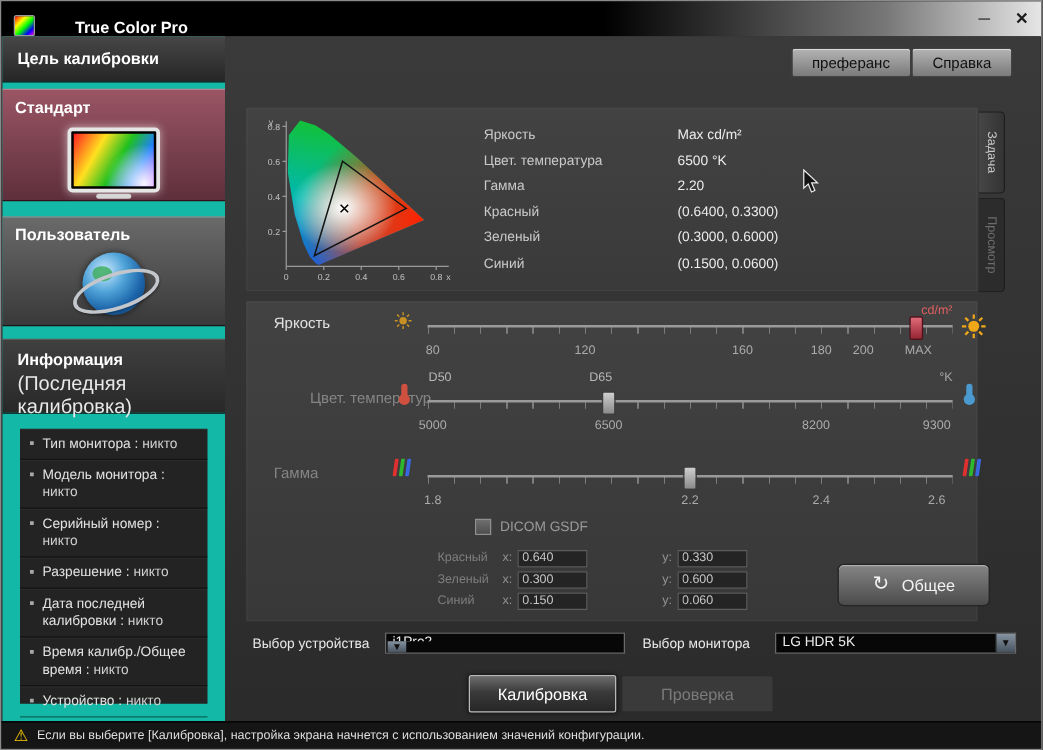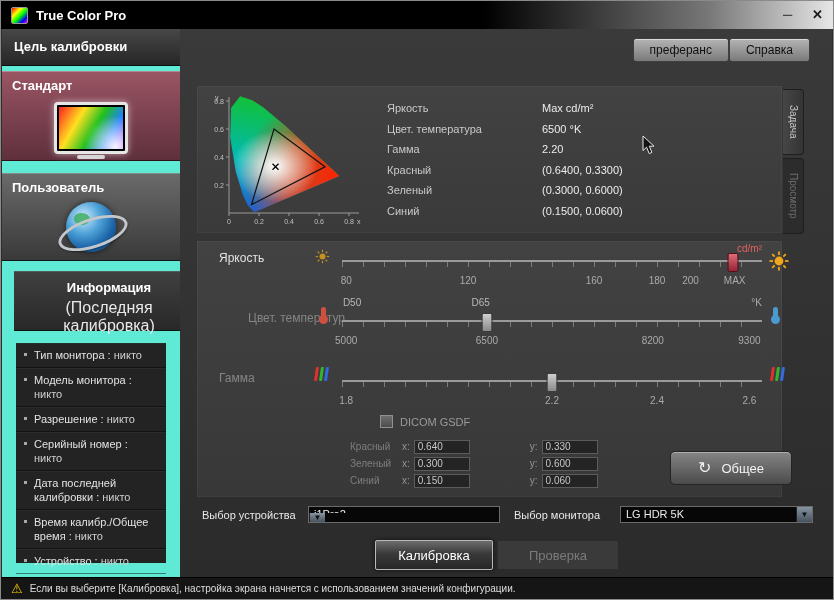--- a/index.html
+++ b/index.html
@@ -1,28 +1,28 @@
 <!DOCTYPE html>
 <html><head>
 <meta charset="utf-8">
 <style>
   html,body{margin:0;padding:0;background:#6a6a6a;}
   .window{position:relative;width:834px;height:600px;background:#2e2e2e;border:1px solid #8a8a8a;
     box-sizing:border-box;overflow:hidden;font-family:"Liberation Sans",sans-serif;-webkit-font-smoothing:antialiased;}
   
   .titlebar{position:absolute;left:0;top:0;right:0;height:28px;
     background:linear-gradient(to right,#000 0%,#000 58%,#777 85%,#e6e6e6 100%);
-    display:flex;align-items:center;padding:0 10px;box-sizing:border-box;}
+    display:flex;align-items:flex-end;padding:0 10px;box-sizing:border-box;gap:24px;}
   .app-icon{width:15px;height:15px;border:1px solid #999;border-radius:2px;margin-right:8px;
     background:linear-gradient(135deg,#f00 0%,#ff0 30%,#0f0 55%,#00f 80%,#f0f 100%);}
   .title-text{color:#fff;font-size:13px;font-weight:bold;}
   .win-controls{margin-left:auto;display:flex;gap:20px;color:#1a1a1a;font-size:13px;font-weight:bold;}
   .win-controls span{cursor:default;line-height:28px;}
   
-  .sidebar{position:absolute;left:1px;top:28px;width:178px;bottom:22px;background:#5eead4;}
+  .sidebar{position:absolute;left:1px;top:28px;width:178px;bottom:22px;background:#14b8a6;}
   .goal-header{height:36px;background:linear-gradient(#474747,#262626);border-bottom:1px solid #0c0c0c;
     color:#fff;font-size:13px;font-weight:bold;line-height:36px;padding-left:12px;}
   .panel-standard{position:absolute;left:0;top:42px;width:178px;height:88px;
     background:linear-gradient(#9a5564,#5e2f3c);border-top:1px solid #b58490;border-bottom:1px solid #301018;}
   .panel-user{position:absolute;left:0;top:144px;width:178px;height:86px;
     background:linear-gradient(#6a6a6a,#393939);border-top:1px solid #8a8a8a;border-bottom:1px solid #161616;}
   .panel-label{color:#fff;font-size:13px;font-weight:bold;padding:6px 0 0 10px;}
   .monitor-icon{position:absolute;left:50%;top:30px;transform:translateX(-50%);width:64px;height:42px;
     border:3px solid #e6e6e6;border-radius:4px;background:#000;box-shadow:0 0 7px rgba(255,255,255,.55);padding:2px;}
   .monitor-screen{width:100%;height:100%;
@@ -30,22 +30,22 @@
     linear-gradient(120deg,#ff2020 0%,#ffe020 30%,#20c020 55%,#2080ff 78%,#b020ff 100%);}
   .monitor-icon:after{content:'';position:absolute;left:50%;bottom:-8px;transform:translateX(-50%);
     width:28px;height:4px;background:#d6d6d6;border-radius:2px;}
   .globe-icon{position:absolute;left:50%;top:28px;transform:translateX(-50%);width:50px;height:50px;border-radius:50%;
     background:radial-gradient(circle at 35% 30%,#cdeaff 0%,#4fa3d8 35%,#1b63a8 65%,#0a3560 100%);
     box-shadow:0 0 6px rgba(0,0,0,.6);}
   .globe-icon:before{content:'';position:absolute;left:16%;top:22%;width:16px;height:12px;border-radius:45% 55% 50% 50%;
     background:#3fae62;opacity:.85;}
   .globe-icon:after{content:'';position:absolute;left:-9px;top:16px;width:66px;height:24px;border-radius:50%;
     border:3px solid #c3c7cc;transform:rotate(-18deg);box-shadow:0 1px 2px rgba(0,0,0,.4);}
-  .info-header{position:absolute;left:12px;top:242px;width:178px;height:58px;
-    background:linear-gradient(#404040,#282828);border-top:1px solid #5a5a5a;border-bottom:1px solid #101010;text-align:center;}
+  .info-header{position:absolute;left:0;top:242px;width:178px;height:58px;
+    background:linear-gradient(#404040,#282828);border-top:1px solid #5a5a5a;border-bottom:1px solid #101010;}
   .info-title{color:#fff;font-size:13px;font-weight:bold;padding:8px 0 0 12px;}
   .info-sub{color:#e8e8e8;font-size:16px;padding:4px 0 0 12px;}
   .info-list{position:absolute;left:0;top:300px;right:0;bottom:0;background:#232323;list-style:none;margin:14px;padding:0;}
   .info-list li{position:relative;padding:5px 8px 5px 18px;font-size:11px;line-height:14px;color:#e2e2e2;
     border-bottom:1px solid rgba(0,0,0,.45);box-shadow:inset 0 1px 0 rgba(255,255,255,.04);}
   .info-list li:before{content:'';position:absolute;left:8px;top:10px;width:3px;height:3px;background:#a8a8a8;}
   .info-list .val{color:#cfcfcf;}
   
   .main{position:absolute;left:179px;top:28px;right:1px;bottom:22px;
     background:linear-gradient(#3a3a3a,#2b2b2b);}
@@ -153,22 +153,22 @@
     </div>
 
     <div class="info-header">
       <div class="info-title">Информация</div>
       <div class="info-sub">(Последняя калибровка)</div>
     </div>
 
     <ul class="info-list">
       <li><span>Тип монитора :</span> <span class="val">никто</span></li>
       <li><span>Модель монитора :</span> <span class="val">никто</span></li>
+      <li><span>Серийный номер :</span> <span class="val">никто</span></li>
       <li><span>Разрешение :</span> <span class="val">никто</span></li>
-      <li><span>Серийный номер :</span> <span class="val">никто</span></li>
       <li><span>Дата последней калибровки :</span> <span class="val">никто</span></li>
       <li><span>Время калибр./Общее время :</span> <span class="val">никто</span></li>
       <li><span>Устройство :</span> <span class="val">никто</span></li>
     </ul>
   </div>
 
   <div class="main">
 
     <div class="top-buttons">
       <button class="btn-gray">преферанс</button>

